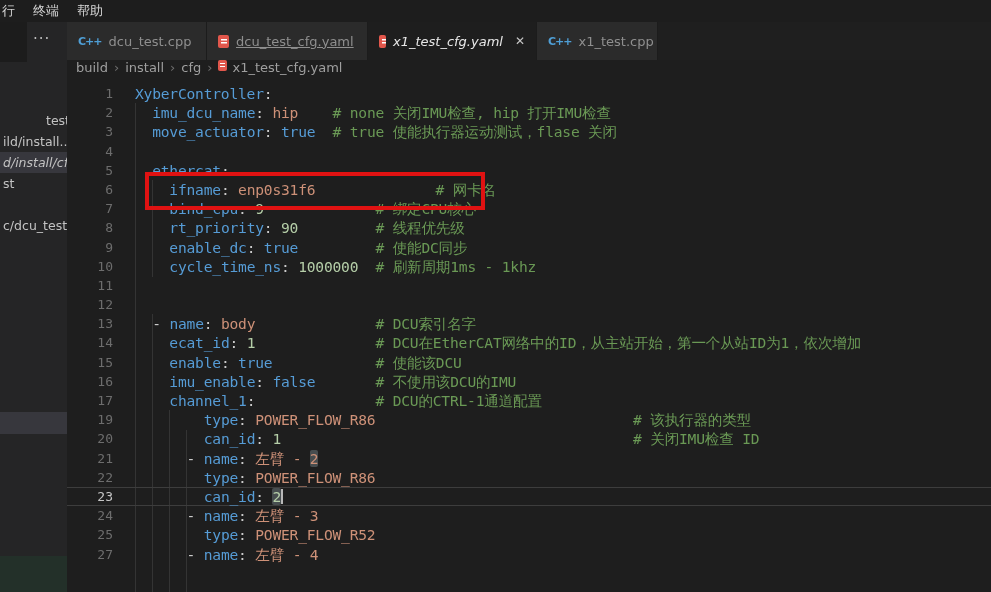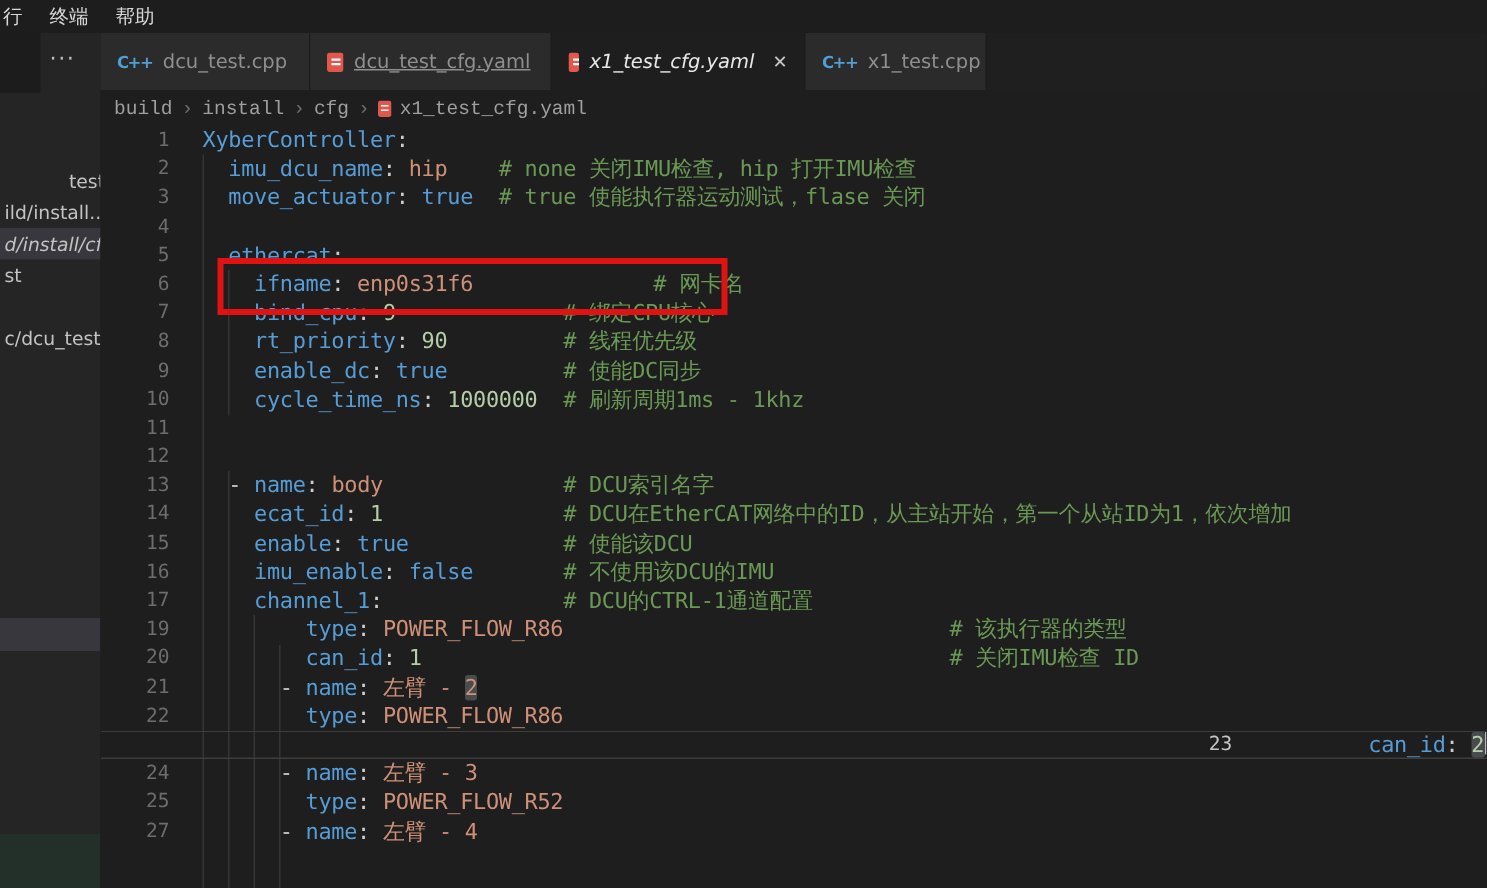--- a/index.html
+++ b/index.html
@@ -34,31 +34,31 @@
 
   
   .yaml-icon{display:inline-block;width:11px;height:13px;border-radius:2px;background-color:var(--yaml);
     background-image:linear-gradient(#fff,#fff),linear-gradient(#fff,#fff);
     background-size:6px 1.5px,6px 1.5px;background-position:2.5px 4px,2.5px 7.5px;background-repeat:no-repeat;}
   .yaml-icon.small{width:9px;height:11px;background-position:2px 3px,2px 6px;background-size:5px 1.3px,5px 1.3px;}
   .cpp-icon{color:var(--cpp);font-weight:bold;font-size:11px;letter-spacing:-1px;}
 
   
   #editor{position:absolute;left:67px;top:60px;right:0;bottom:0;background:#1e1e1e;}
-  #breadcrumb{position:absolute;left:0;top:0;right:0;height:24px;display:flex;align-items:center;
-    padding-left:9px;font-size:13px;color:#9f9f9f;white-space:nowrap;font-family:Liberation Mono, monospace;}
+  #breadcrumb{position:absolute;left:0;top:0;right:0;height:24px;display:flex;align-items:flex-start;
+    padding-left:9px;font-size:13px;color:#9f9f9f;white-space:nowrap;}
   #breadcrumb .sep{color:#6e6e6e;margin:0 6px;}
   #breadcrumb .yaml-icon{margin-right:5px;}
 
   #code-lines{position:absolute;left:0;top:24px;right:0;font-family:"DejaVu Sans Mono","Liberation Mono",monospace;
     font-size:14.6px;letter-spacing:-0.2px;z-index:2;}
   .row{display:flex;height:19.2px;line-height:19.2px;white-space:pre;}
   .row .ln{flex:0 0 46px;text-align:right;color:#6d6d6d;font-size:13px;letter-spacing:0;}
   .row .code{margin-left:22px;}
-  .row.current{box-shadow:inset 0 1px 0 #3d3d3d,inset 0 -1px 0 #3d3d3d;justify-content:flex-end;}
+  .row.current{box-shadow:inset 0 1px 0 #3d3d3d,inset 0 -1px 0 #3d3d3d;}
   .row.current .ln{color:#c6c6c6;}
   .tk-k{color:var(--key);} .tk-p{color:var(--punct);} .tk-s{color:var(--string);}
   .tk-b{color:var(--const);} .tk-n{color:var(--number);} .tk-c{color:var(--comment);} .tk-d{color:#d4d4d4;}
   .hl{background:rgba(97,106,110,0.62);border-radius:2px;}
   .cursor{display:inline-block;width:1.5px;height:15px;background:#b8b8b8;vertical-align:-2px;}
 
   .guide{position:absolute;width:1px;background:#343434;z-index:1;}
   #anno-box{position:absolute;left:145px;top:172px;width:332px;height:30px;
     border:4px solid var(--red);z-index:10;pointer-events:none;}
 </style>

